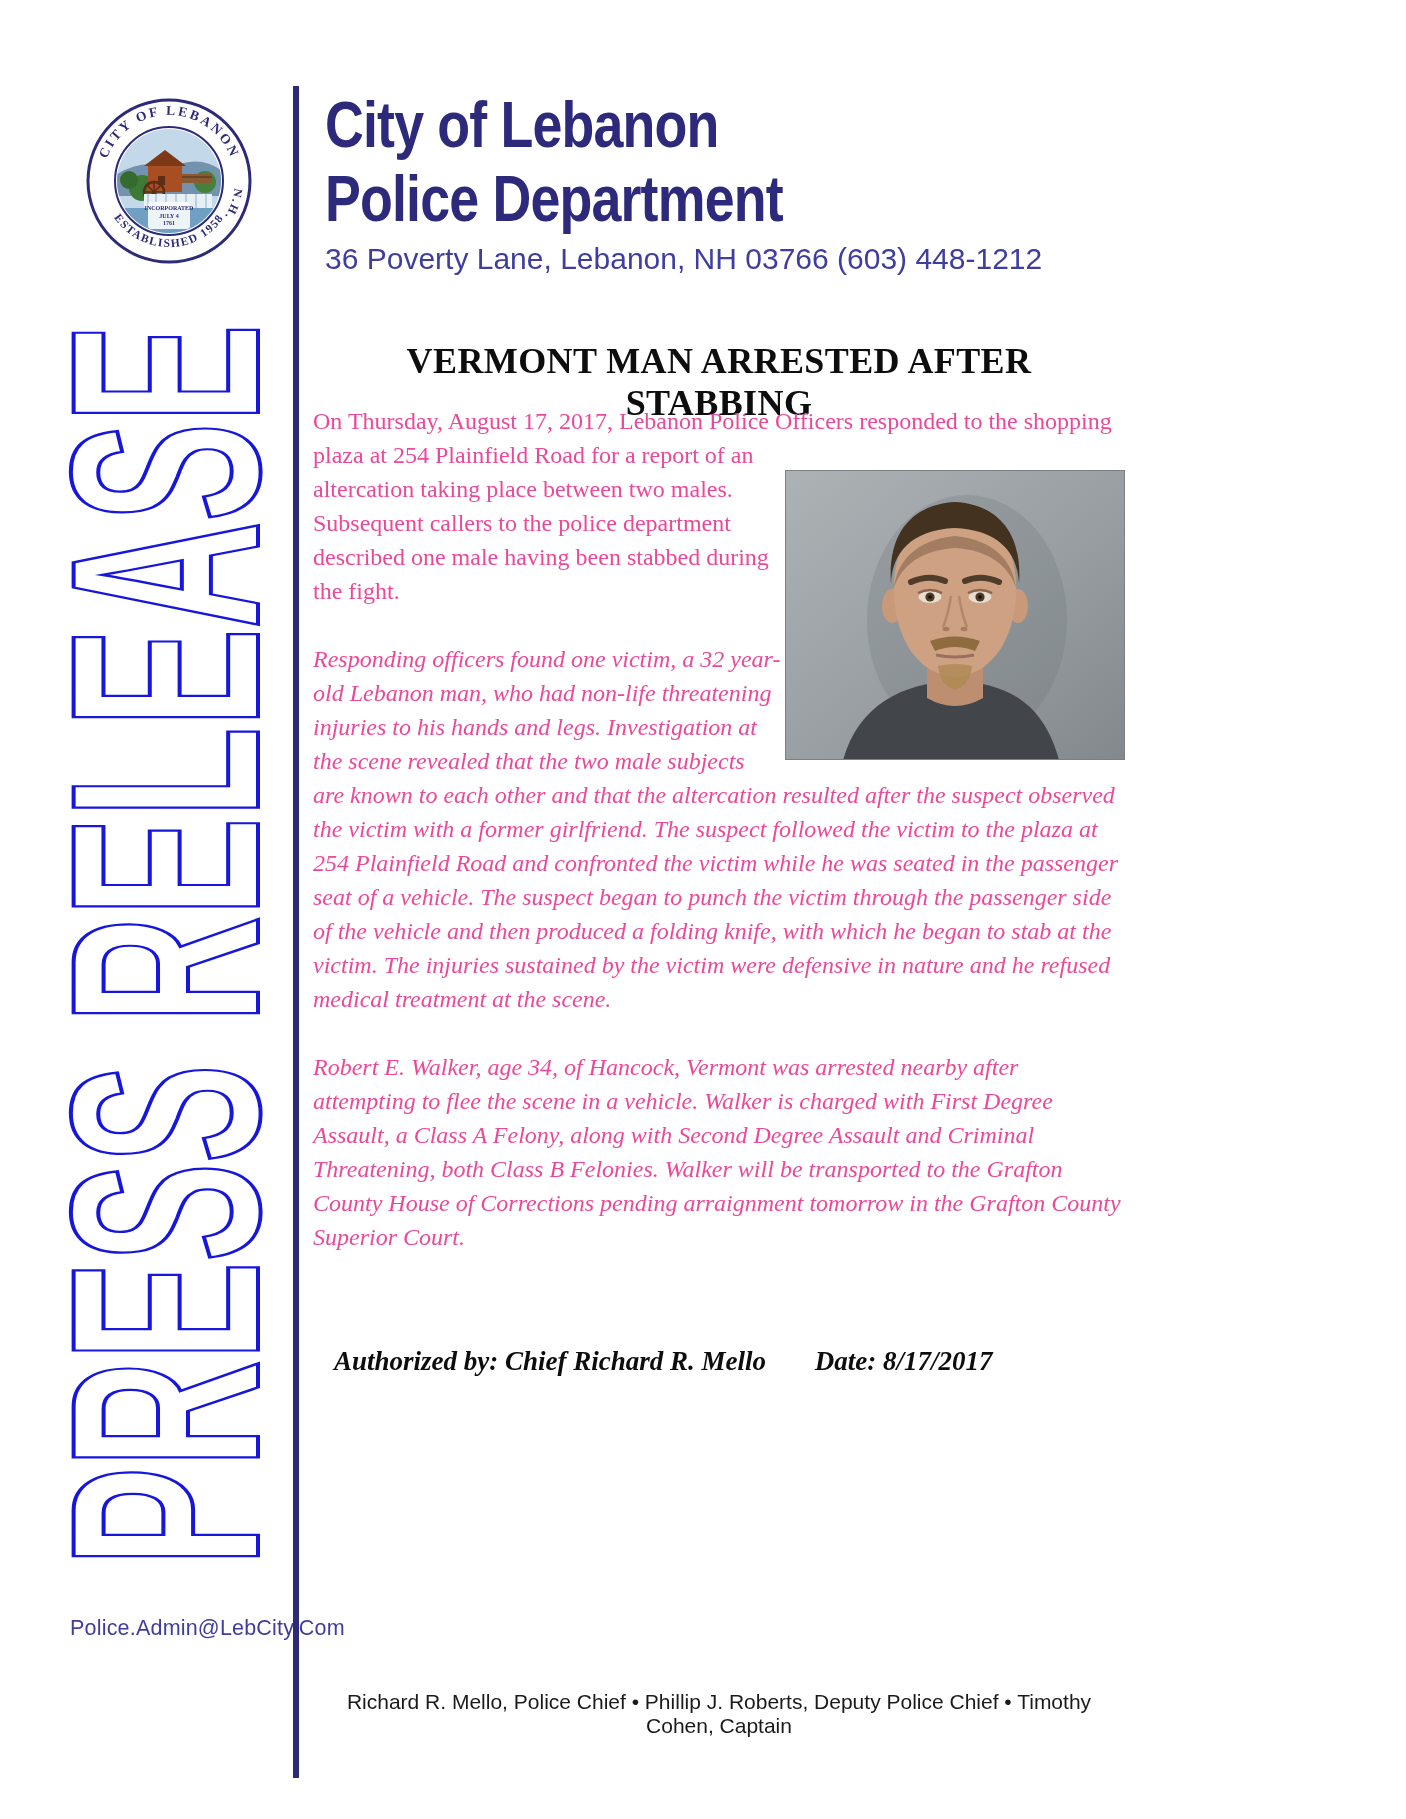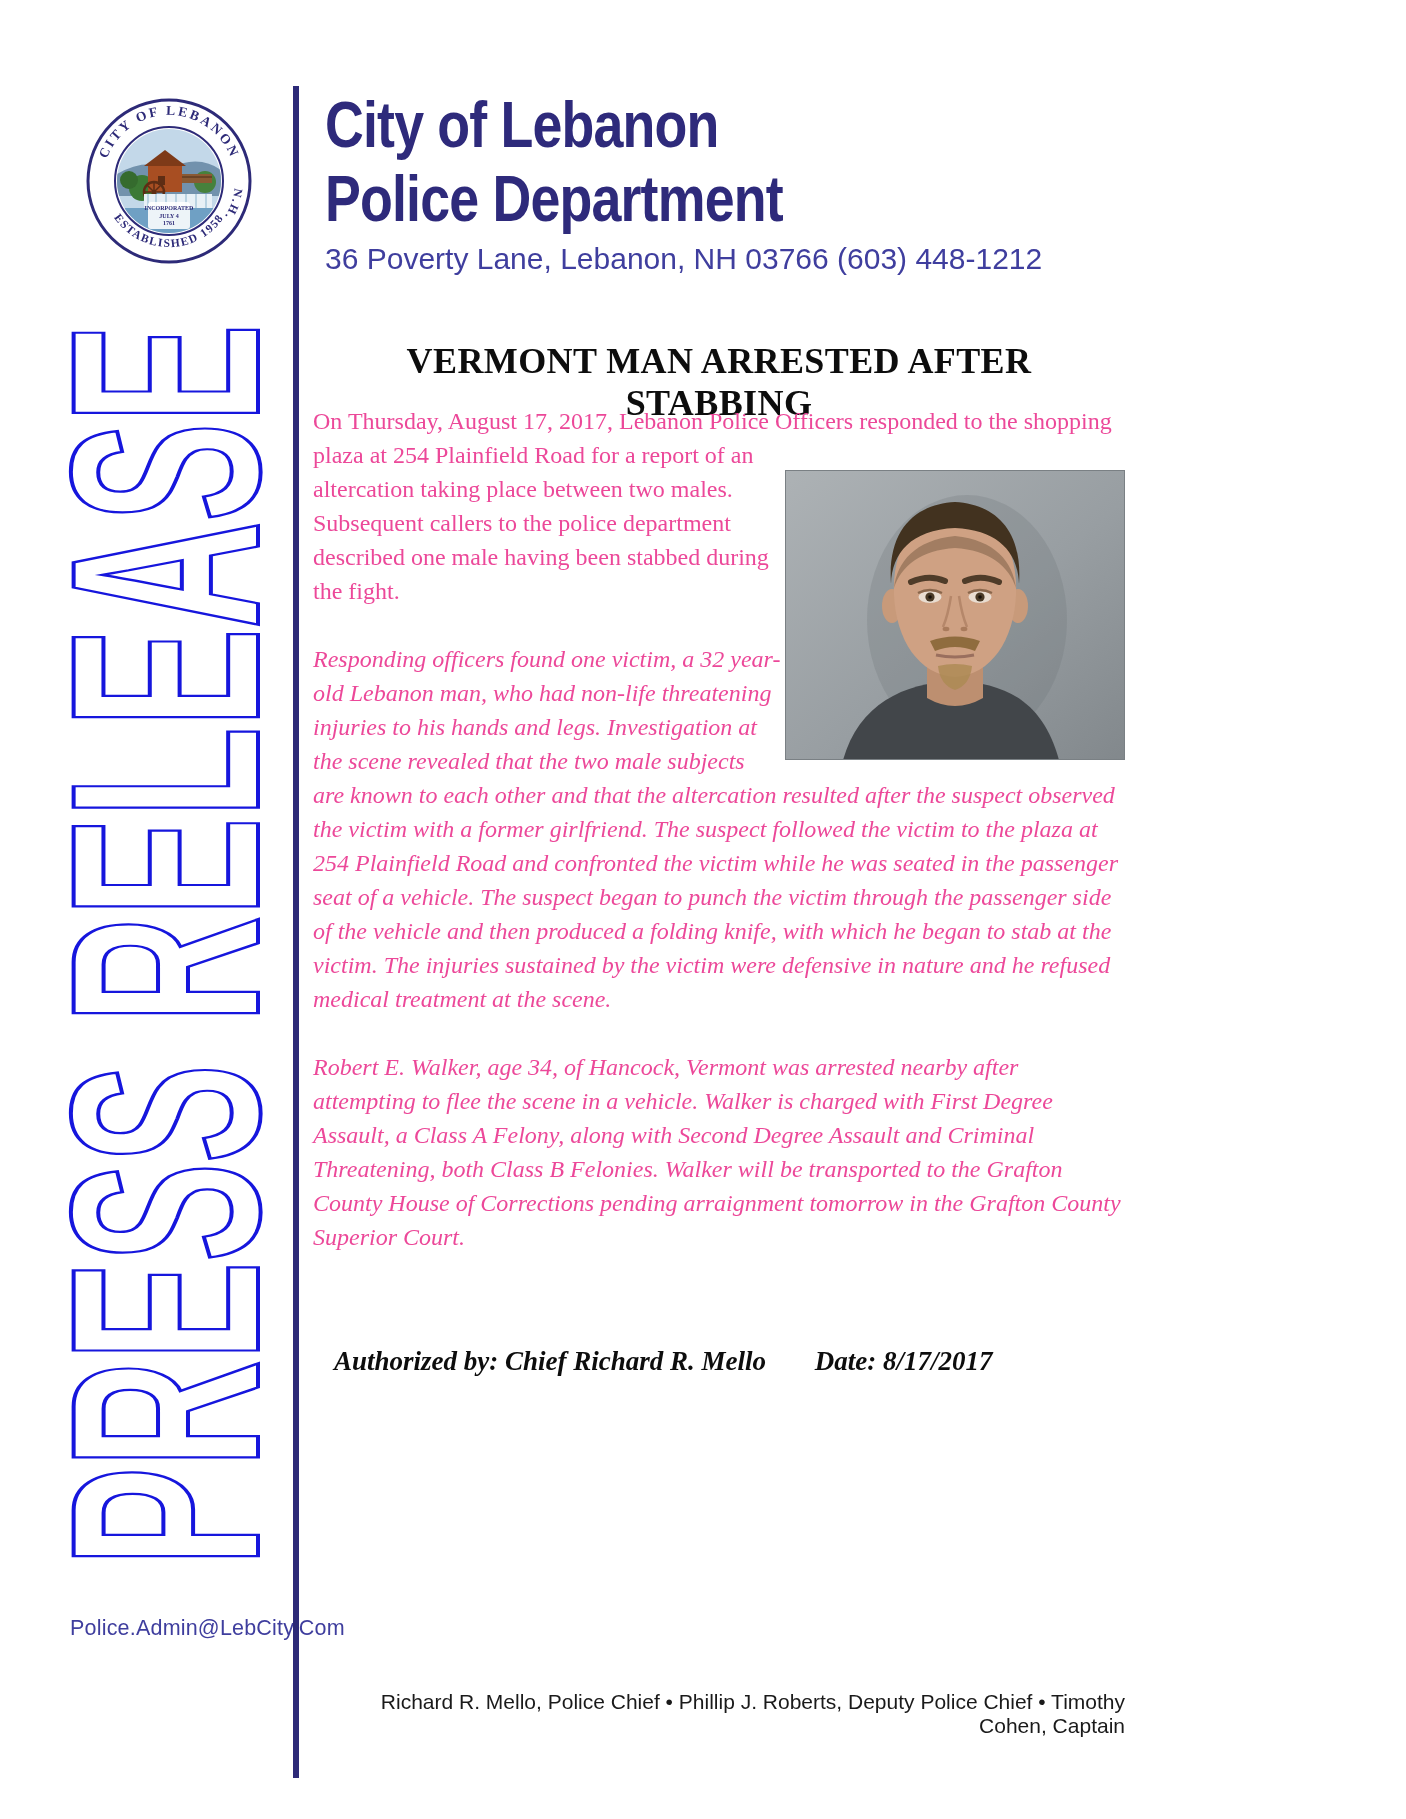--- a/index.html
+++ b/index.html
@@ -60,21 +60,21 @@
   
   .authorized{
     position:absolute;left:313px;top:1346px;width:812px;
     text-align:left;font-weight:bold;font-style:italic;
     font-size:27px;color:#0d0d0d;
   }
   .authorized .seg{display:inline-block;margin:0 21px;}
   
   .footer{
     position:absolute;left:313px;top:1690px;width:812px;
-    text-align:right;font-family:"Liberation Sans",sans-serif;
+    text-align:center;font-family:"Liberation Sans",sans-serif;
     font-size:21px;color:#1a1a1a;
   }
 </style>
 </head>
 <body>
 
 <div class="page">
 
   <div class="seal">
     <svg width="170" height="170" viewBox="0 0 170 170">

